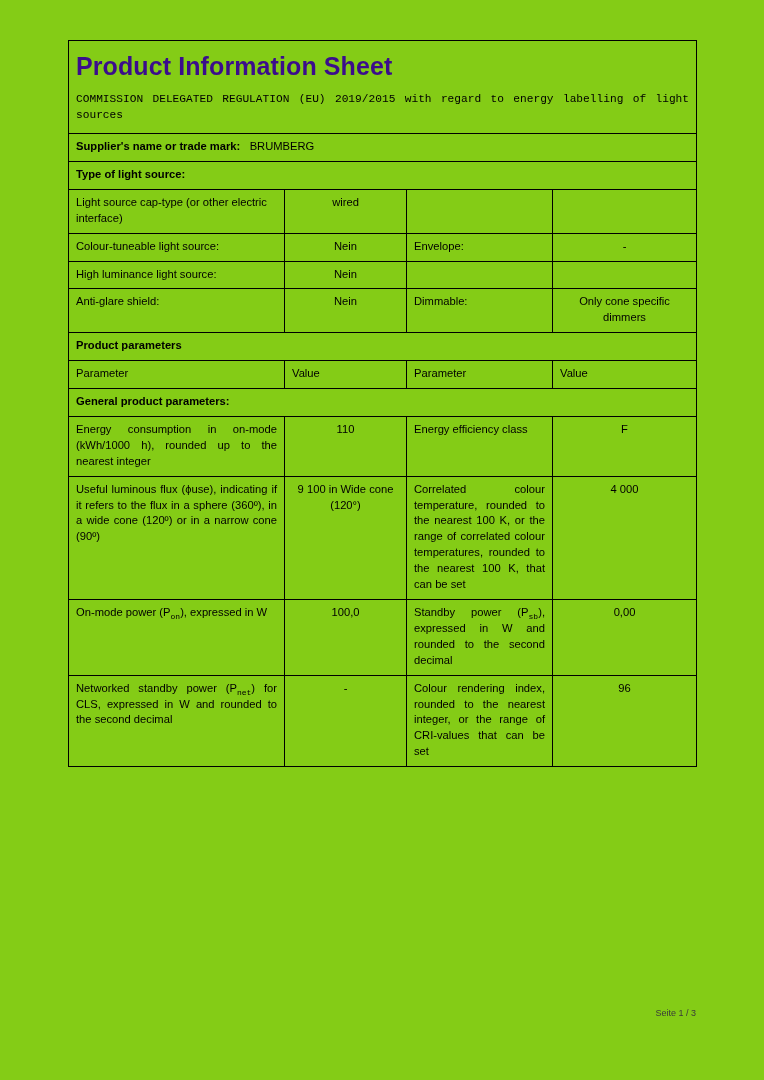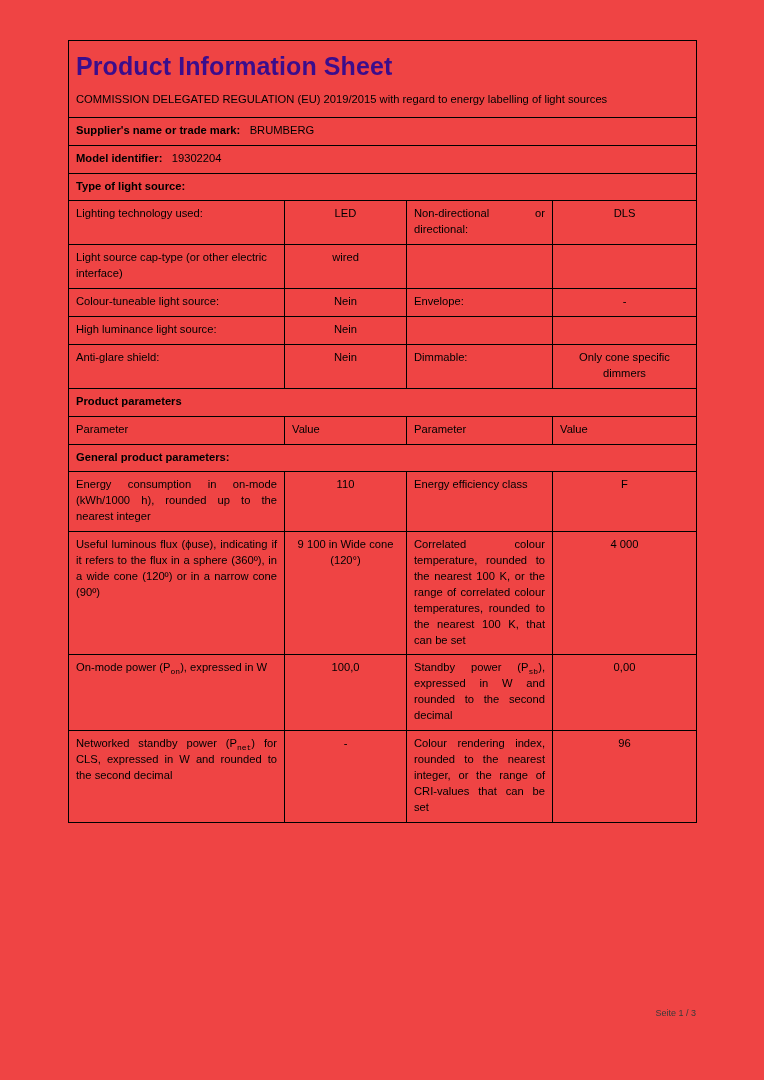--- a/index.html
+++ b/index.html
@@ -13,21 +13,21 @@
     font-family: "Liberation Sans", sans-serif;
     color: #000000;
     position: relative;
   }
   .page {
     position: absolute;
     left: 0;
     top: 0;
     width: 764px;
     height: 1080px;
-    background: #ef4444;
+    background: #84cc16;
   }
   .sheet {
     position: absolute;
     left: 68px;
     top: 40px;
     width: 628px;
   }
   table.doc {
     border-collapse: collapse;
     width: 628px;
@@ -50,20 +50,21 @@
     font-weight: bold;
     letter-spacing: 0.1px;
     margin: 0 0 10px 0;
     line-height: 1.1;
   }
   .subtitle {
     font-size: 11.2px;
     line-height: 1.45;
     text-align: justify;
     text-justify: inter-word;
+    font-family: Liberation Mono, monospace;
   }
   .bold {
     font-weight: bold;
   }
   .center {
     text-align: center;
   }
   .just {
     text-align: justify;
     text-justify: inter-word;
@@ -113,37 +114,25 @@
         </tr>
 
         <tr>
           <td colspan="4">
             <span class="bold">Supplier's name or trade mark:</span>
             &nbsp;&nbsp;<span>BRUMBERG</span>
           </td>
         </tr>
 
 
-        <tr>
-          <td colspan="4">
-            <span class="bold">Model identifier:</span>
-            &nbsp;&nbsp;<span>19302204</span>
-          </td>
-        </tr>
 
         <tr>
           <td colspan="4" class="bold">Type of light source:</td>
         </tr>
 
-        <tr>
-          <td>Lighting technology used:</td>
-          <td class="center">LED</td>
-          <td class="just">Non-directional or directional:</td>
-          <td class="center">DLS</td>
-        </tr>
 
         <tr>
           <td>Light source cap-type (or other electric interface)</td>
           <td class="center">wired</td>
           <td class="just"></td>
           <td class="center"></td>
         </tr>
 
 
         <tr>

